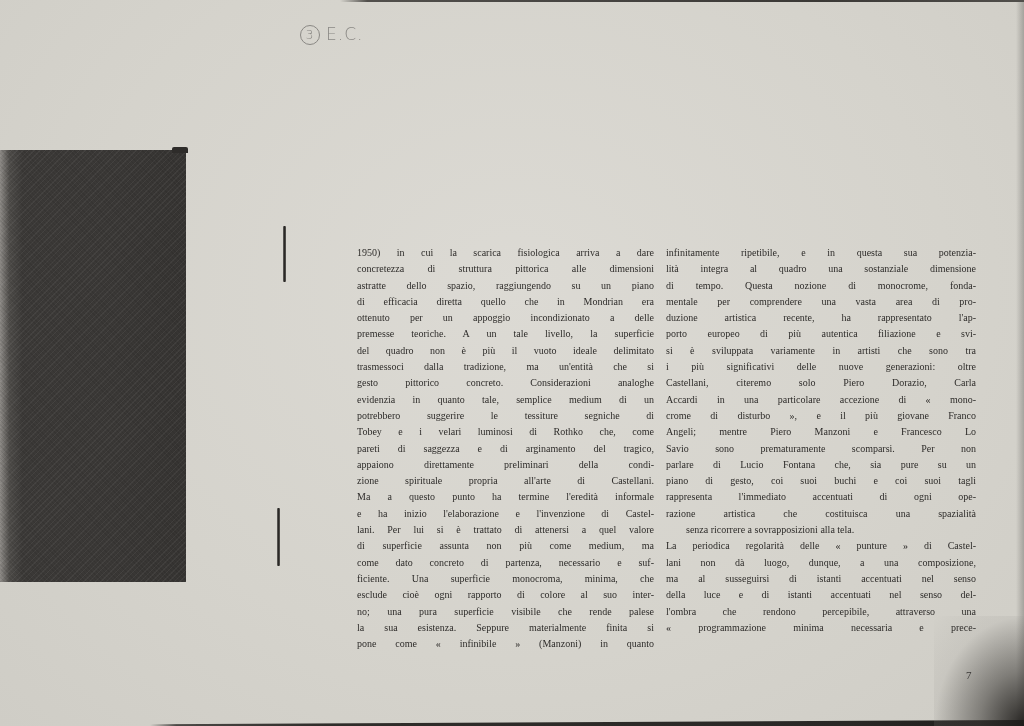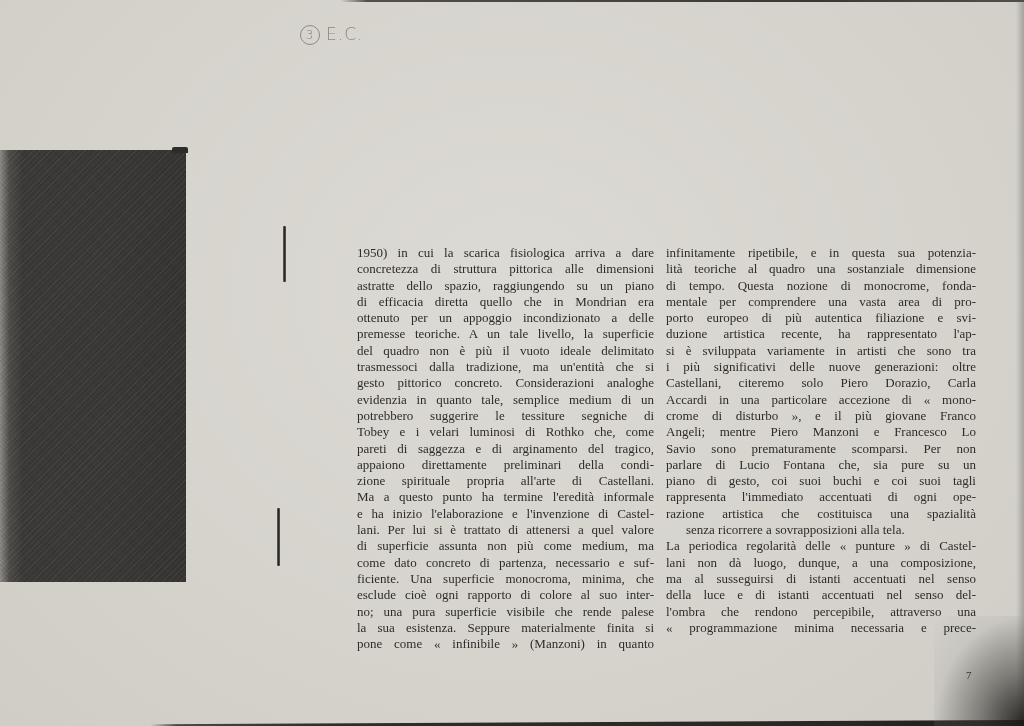--- a/index.html
+++ b/index.html
@@ -97,21 +97,21 @@
       text-align: center;
       line-height: 18px;
       font-size: 12px;
       margin-right: 6px;
       vertical-align: middle;
     }
     
     .column {
       position: absolute;
       top: 245px;
-      font-size: 13px;
+      font-size: 10px;
       line-height: 16.3px;
       color: #2e2c2a;
     }
     .column.left  { left: 357px; width: 297px; }
     .column.right { left: 666px; width: 310px; }
     .line {
       display: block;
       text-align: justify;
       text-align-last: justify;
       white-space: nowrap;
@@ -170,25 +170,25 @@
     <span class="line">come dato concreto di partenza, necessario e suf-</span>
     <span class="line">ficiente. Una superficie monocroma, minima, che</span>
     <span class="line">esclude cioè ogni rapporto di colore al suo inter-</span>
     <span class="line">no; una pura superficie visibile che rende palese</span>
     <span class="line">la sua esistenza. Seppure materialmente finita si</span>
     <span class="line">pone come « infinibile » (Manzoni) in quanto</span>
   </div>
 
   <div class="column right">
     <span class="line">infinitamente ripetibile, e in questa sua potenzia-</span>
-    <span class="line">lità teoriche al quadro una sostanziale dimensione</span>
+    <span class="line">lità integra al quadro una sostanziale dimensione</span>
     <span class="line">di tempo. Questa nozione di monocrome, fonda-</span>
     <span class="line">mentale per comprendere una vasta area di pro-</span>
+    <span class="line">duzione artistica recente, ha rappresentato l'ap-</span>
     <span class="line">porto europeo di più autentica filiazione e svi-</span>
-    <span class="line">duzione artistica recente, ha rappresentato l'ap-</span>
     <span class="line">si è sviluppata variamente in artisti che sono tra</span>
     <span class="line">i più significativi delle nuove generazioni: oltre</span>
     <span class="line">Castellani, citeremo solo Piero Dorazio, Carla</span>
     <span class="line">Accardi in una particolare accezione di « mono-</span>
     <span class="line">crome di disturbo », e il più giovane Franco</span>
     <span class="line">Angeli; mentre Piero Manzoni e Francesco Lo</span>
     <span class="line">Savio sono prematuramente scomparsi. Per non</span>
     <span class="line">parlare di Lucio Fontana che, sia pure su un</span>
     <span class="line">piano di gesto, coi suoi buchi e coi suoi tagli</span>
     <span class="line">rappresenta l'immediato accentuati di ogni ope-</span>

